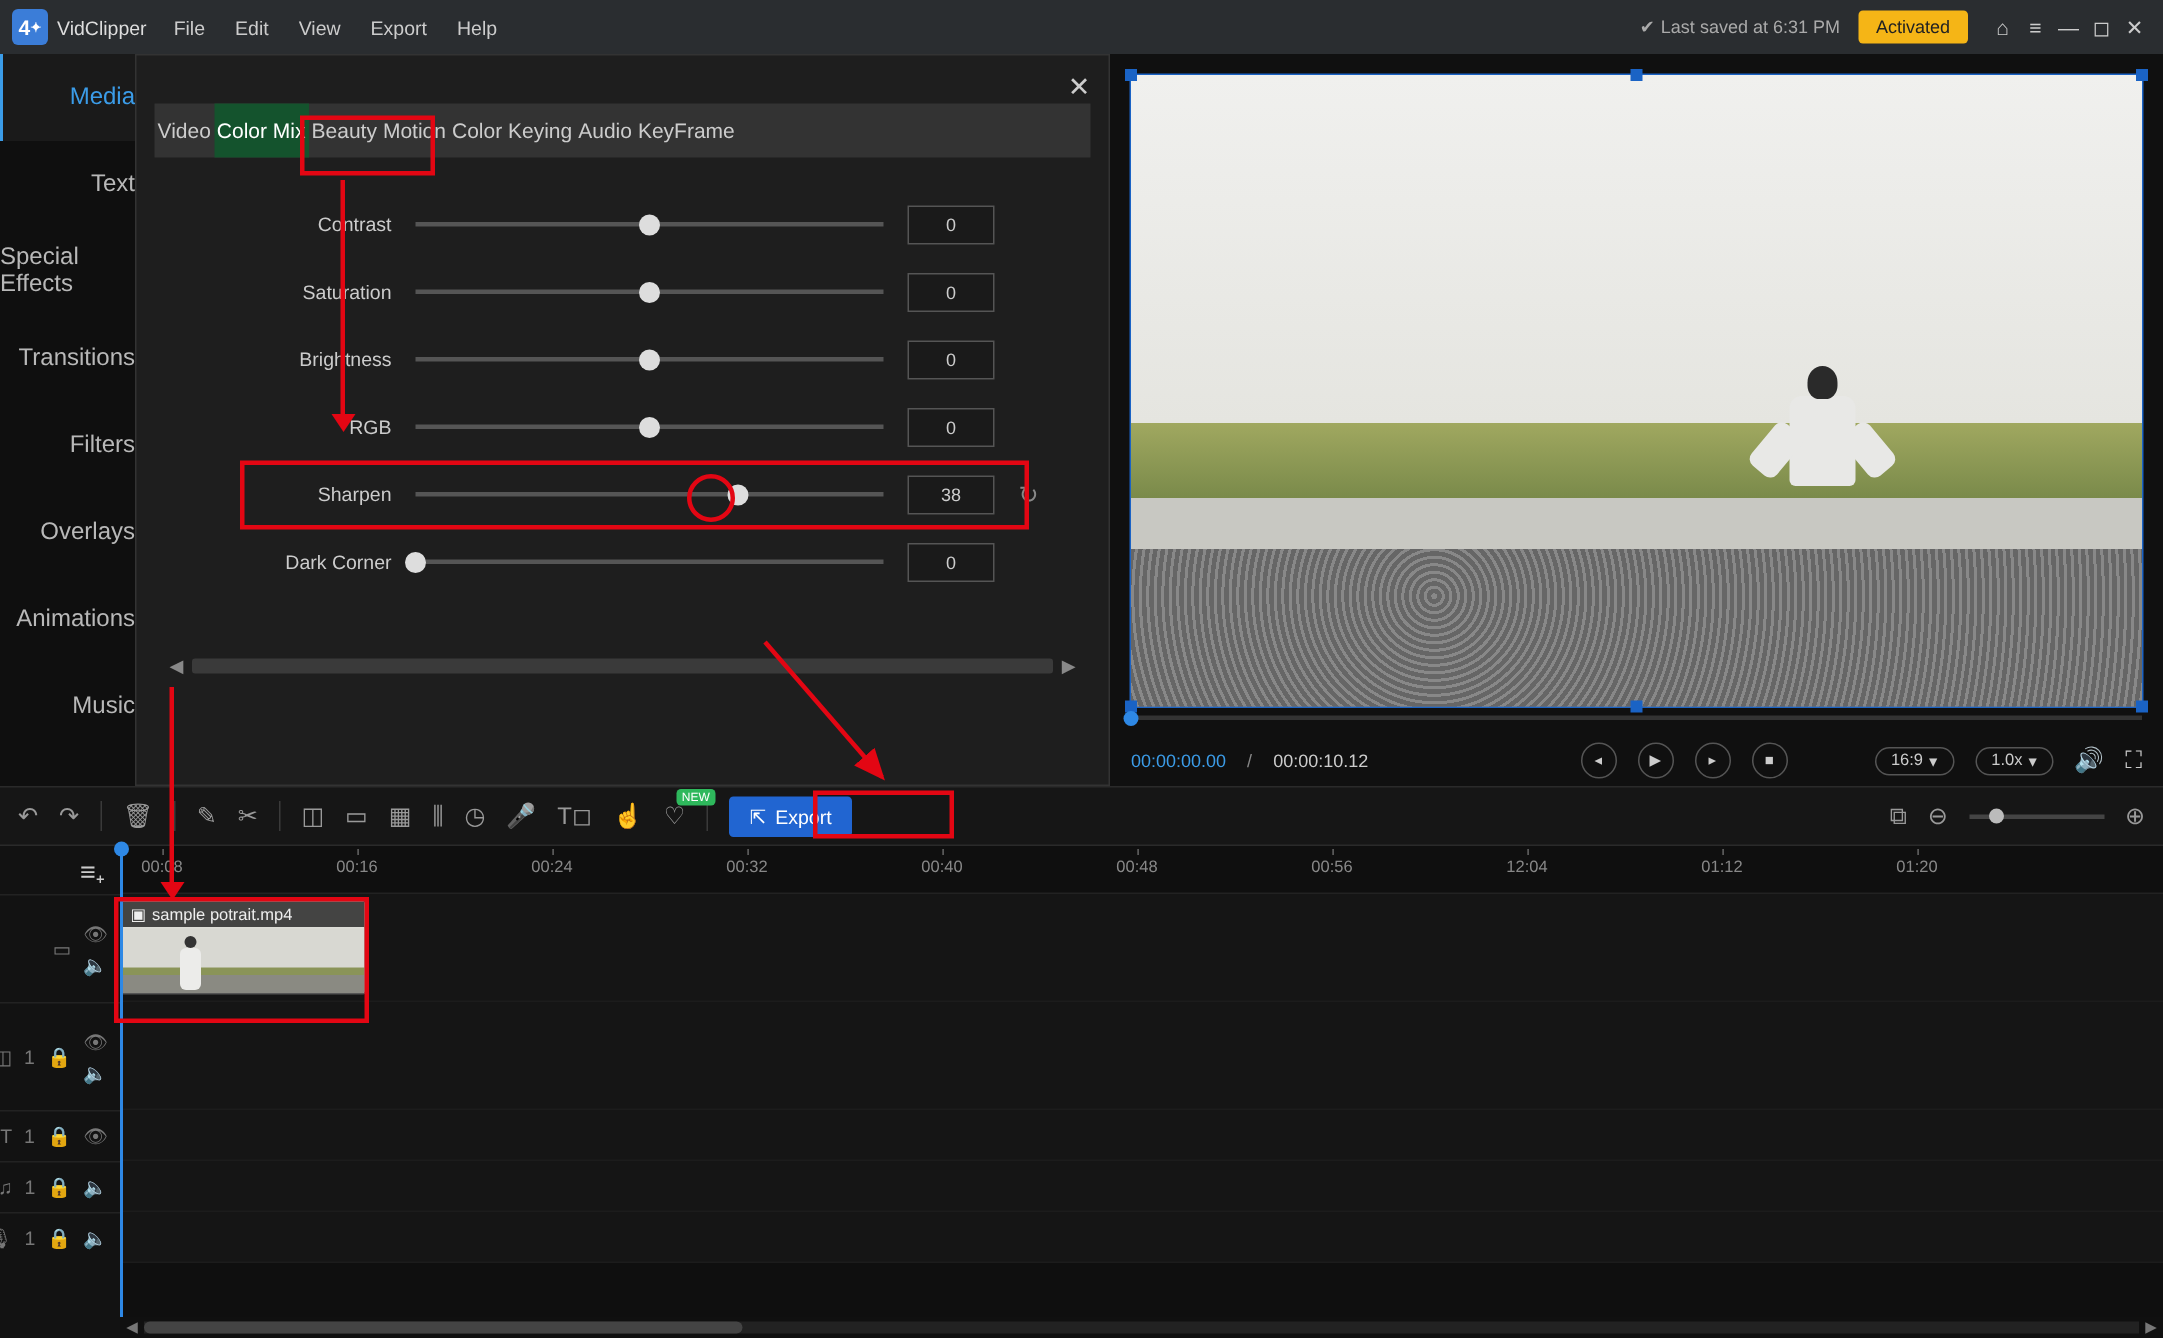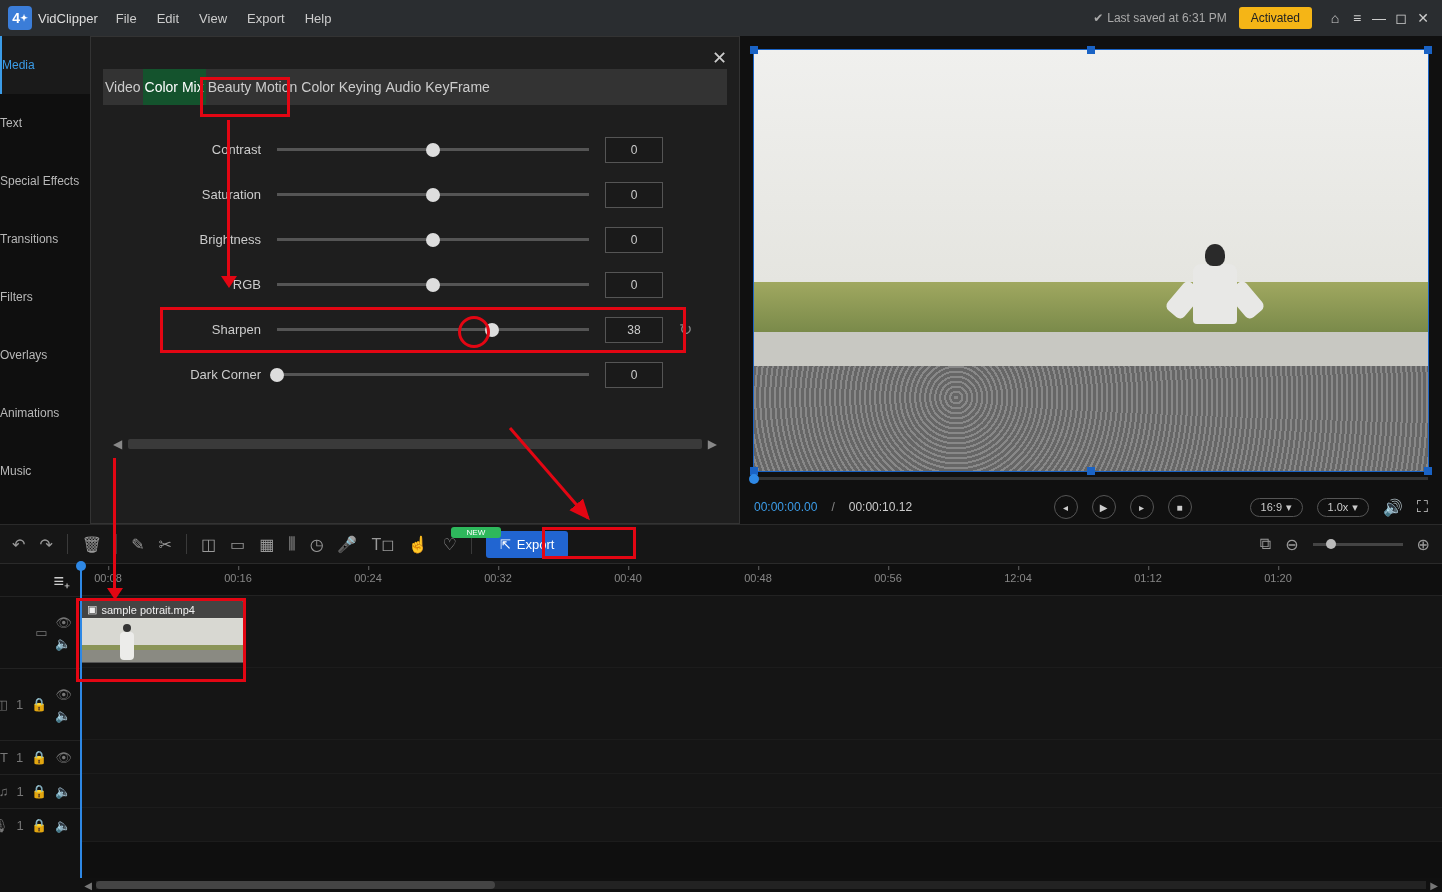--- a/index.html
+++ b/index.html
@@ -13,21 +13,21 @@
 .titlebar-spacer { flex: 1; }
 .last-saved { color: #aaa; font-size: 12px; margin-right: 12px; display: flex; align-items: center; gap: 4px; }
 .activated-btn { background: #f5b516; color: #222; font-size: 12px; padding: 4px 12px; border-radius: 3px; margin-right: 12px; cursor: pointer; font-weight: 500; }
 .win-icon { color: #ccc; width: 22px; text-align: center; cursor: pointer; font-size: 14px; }
 
 
 .main-area { position: absolute; top: 36px; left: 0; right: 0; height: 488px; display: flex; }
 
 
 .sidebar { width: 90px; background: #0f0f0f; display: flex; flex-direction: column; }
-.sidebar-item { height: 58px; display: flex; align-items: center; justify-content: flex-start; color: #b8b8b8; font-size: 12px; cursor: pointer; }
+.sidebar-item { height: 58px; display: flex; align-items: center; justify-content: flex-end; color: #b8b8b8; font-size: 16px; cursor: pointer; }
 .sidebar-item.active { color: #3b9ce8; border-left: 2px solid #3b9ce8; background: #1a1a1a; }
 
 
 .props-panel { width: 650px; background: #1e1e1e; position: relative; border: 1px solid #333; }
 .props-close { position: absolute; top: 10px; right: 12px; color: #ccc; font-size: 18px; cursor: pointer; }
 .props-tabs { display: flex; background: #333; margin: 32px 12px 0 12px; height: 36px; align-items: stretch; }
 .props-tab { padding: 0 2px; display: flex; align-items: center; color: #ccc; font-size: 14px; cursor: pointer; }
 .props-tab.active { background: #14532d; color: #fff; }
 
 .slider-rows { padding: 22px 40px 0 60px; }
@@ -71,21 +71,21 @@
 .time-total { color: #ccc; font-size: 12px; }
 .pc-spacer { flex: 1; }
 .pc-btn { width: 24px; height: 24px; border: 1px solid #555; border-radius: 50%; display: flex; align-items: center; justify-content: center; color: #ccc; font-size: 10px; cursor: pointer; }
 .pc-pill { border: 1px solid #555; border-radius: 12px; padding: 2px 10px; color: #ccc; font-size: 11px; cursor: pointer; display: flex; align-items: center; gap: 4px; }
 .pc-icon { color: #ccc; font-size: 16px; cursor: pointer; }
 
 
 .toolbar { position: absolute; top: 524px; left: 0; right: 0; height: 40px; background: #161616; display: flex; align-items: center; padding: 0 12px; gap: 14px; border-top: 1px solid #2a2a2a; border-bottom: 1px solid #2a2a2a; }
 .tb-icon { color: #999; font-size: 16px; cursor: pointer; position: relative; }
 .tb-sep { width: 1px; height: 20px; background: #3a3a3a; }
-.tb-new-badge { position: absolute; top: -8px; left: 8px; background: #2eb85c; color: #fff; font-size: 8px; padding: 1px 16px; border-radius: 3px; }
+.tb-new-badge { position: absolute; top: -8px; left: 8px; background: #2eb85c; color: #fff; font-size: 8px; padding: 1px 4px; border-radius: 3px; }
 .export-btn { background: #2165d1; color: #fff; padding: 6px 14px; border-radius: 3px; font-size: 13px; cursor: pointer; display: flex; align-items: center; gap: 6px; }
 .tb-spacer { flex: 1; }
 .zoom-slider { width: 90px; height: 3px; background: #444; position: relative; }
 .zoom-thumb { position: absolute; left: 20%; top: 50%; width: 10px; height: 10px; background: #bbb; border-radius: 50%; transform: translate(-50%, -50%); }
 
 
 .timeline { position: absolute; top: 564px; left: 0; right: 0; bottom: 0; background: #0f0f0f; display: flex; }
 .tl-gutter { width: 80px; background: #121212; }
 .tl-gutter-top { height: 32px; display: flex; align-items: center; justify-content: flex-end; padding-right: 10px; color: #ccc; font-size: 18px; }
 .tl-track-head { height: 72px; border-top: 1px solid #222; display: flex; align-items: center; justify-content: flex-end; gap: 8px; padding-right: 8px; color: #777; font-size: 13px; }

